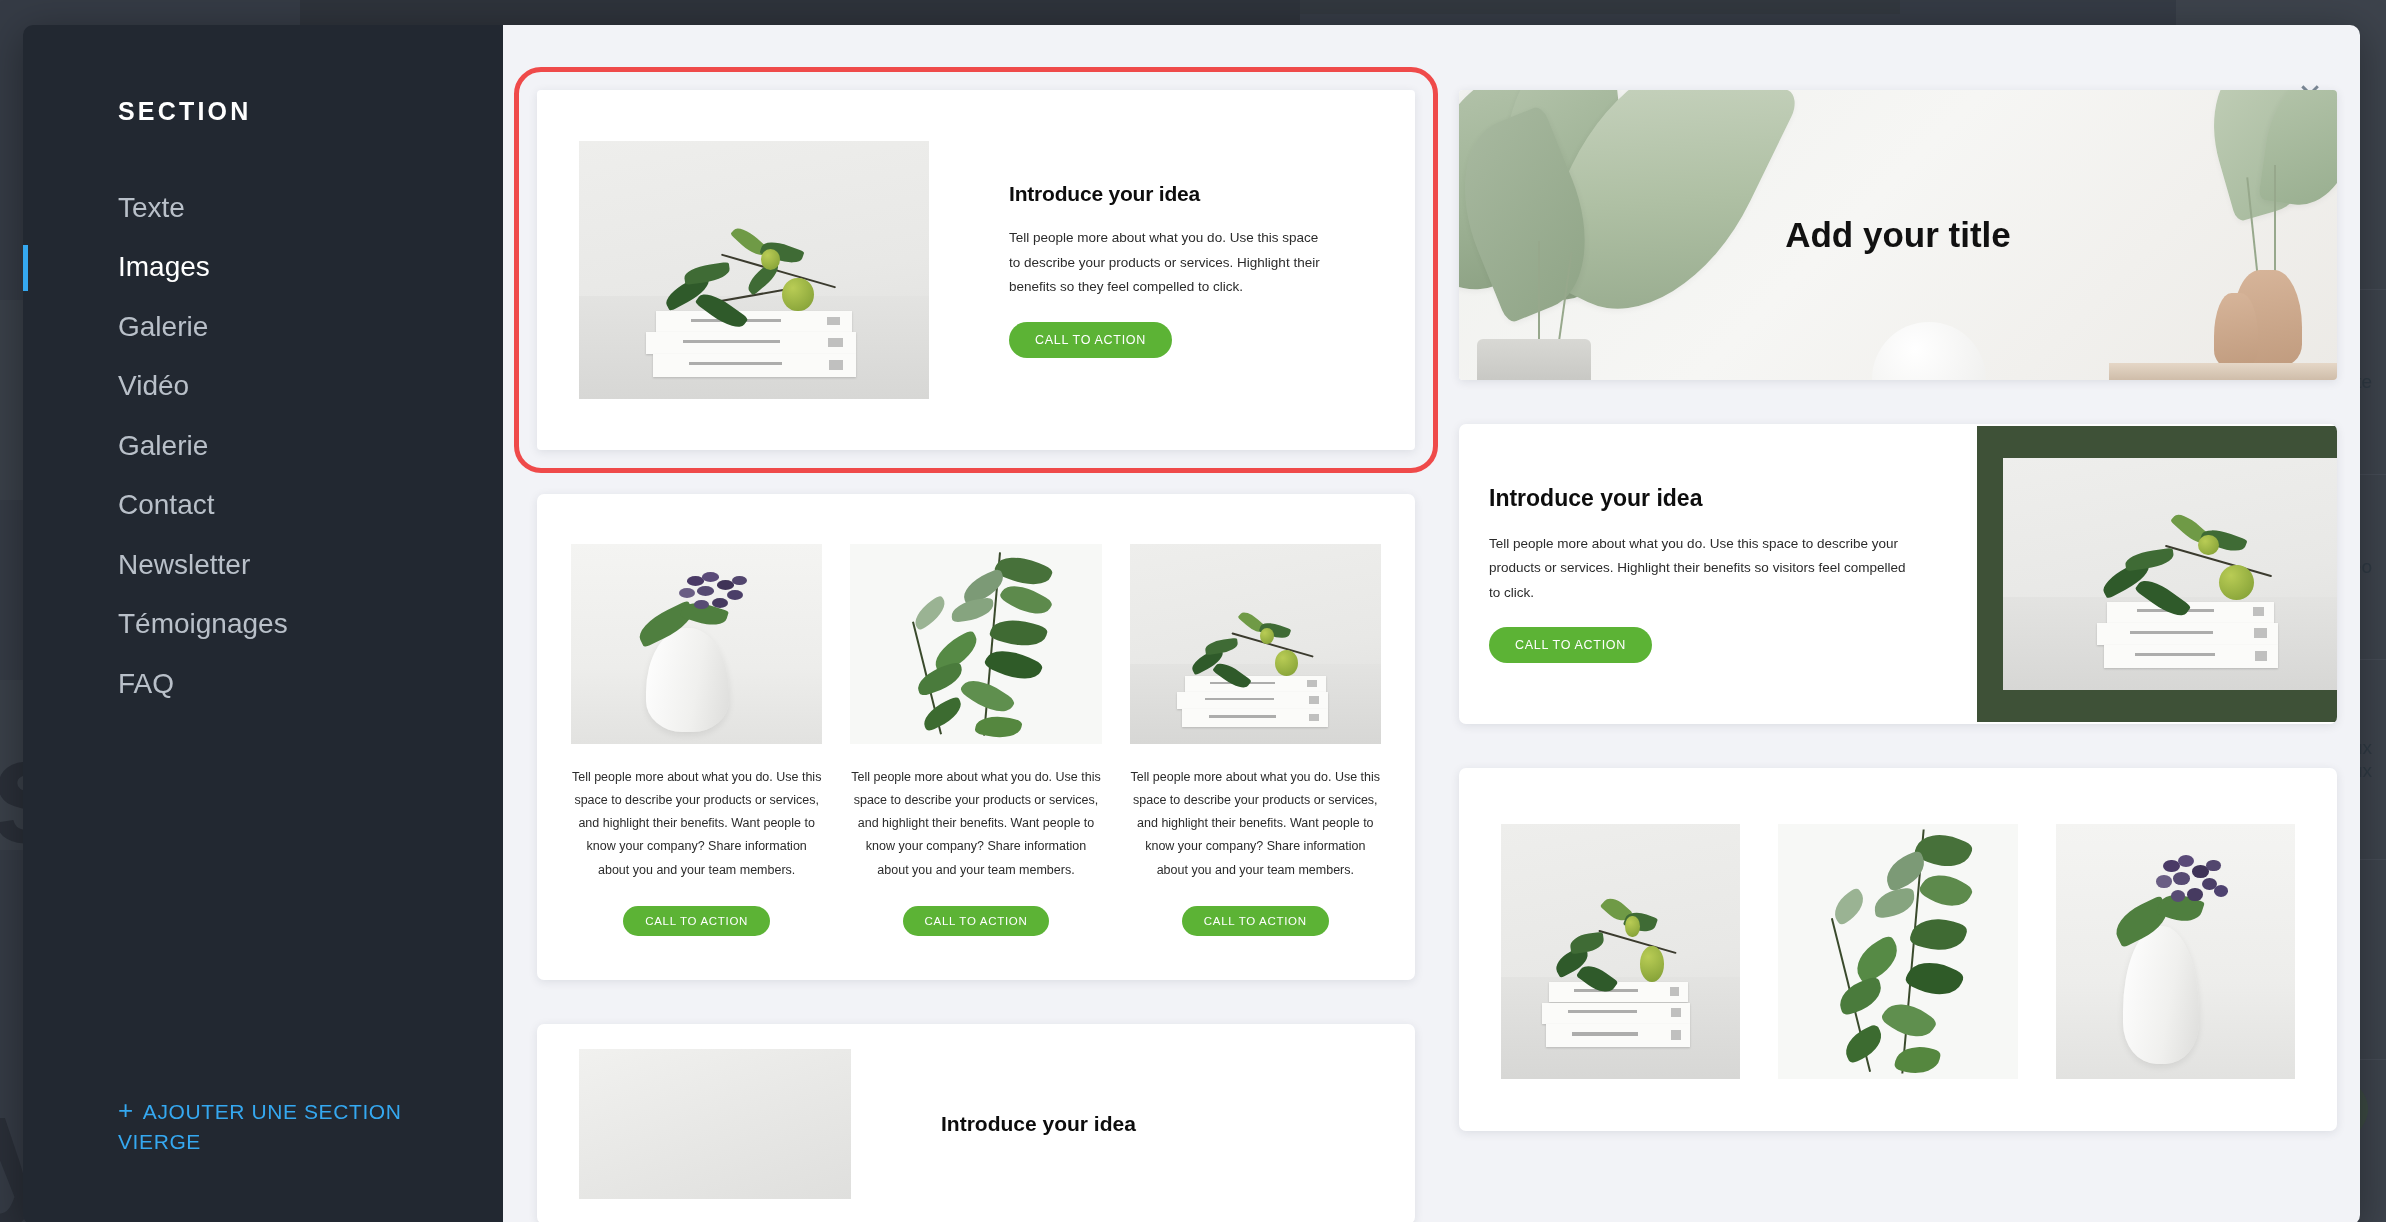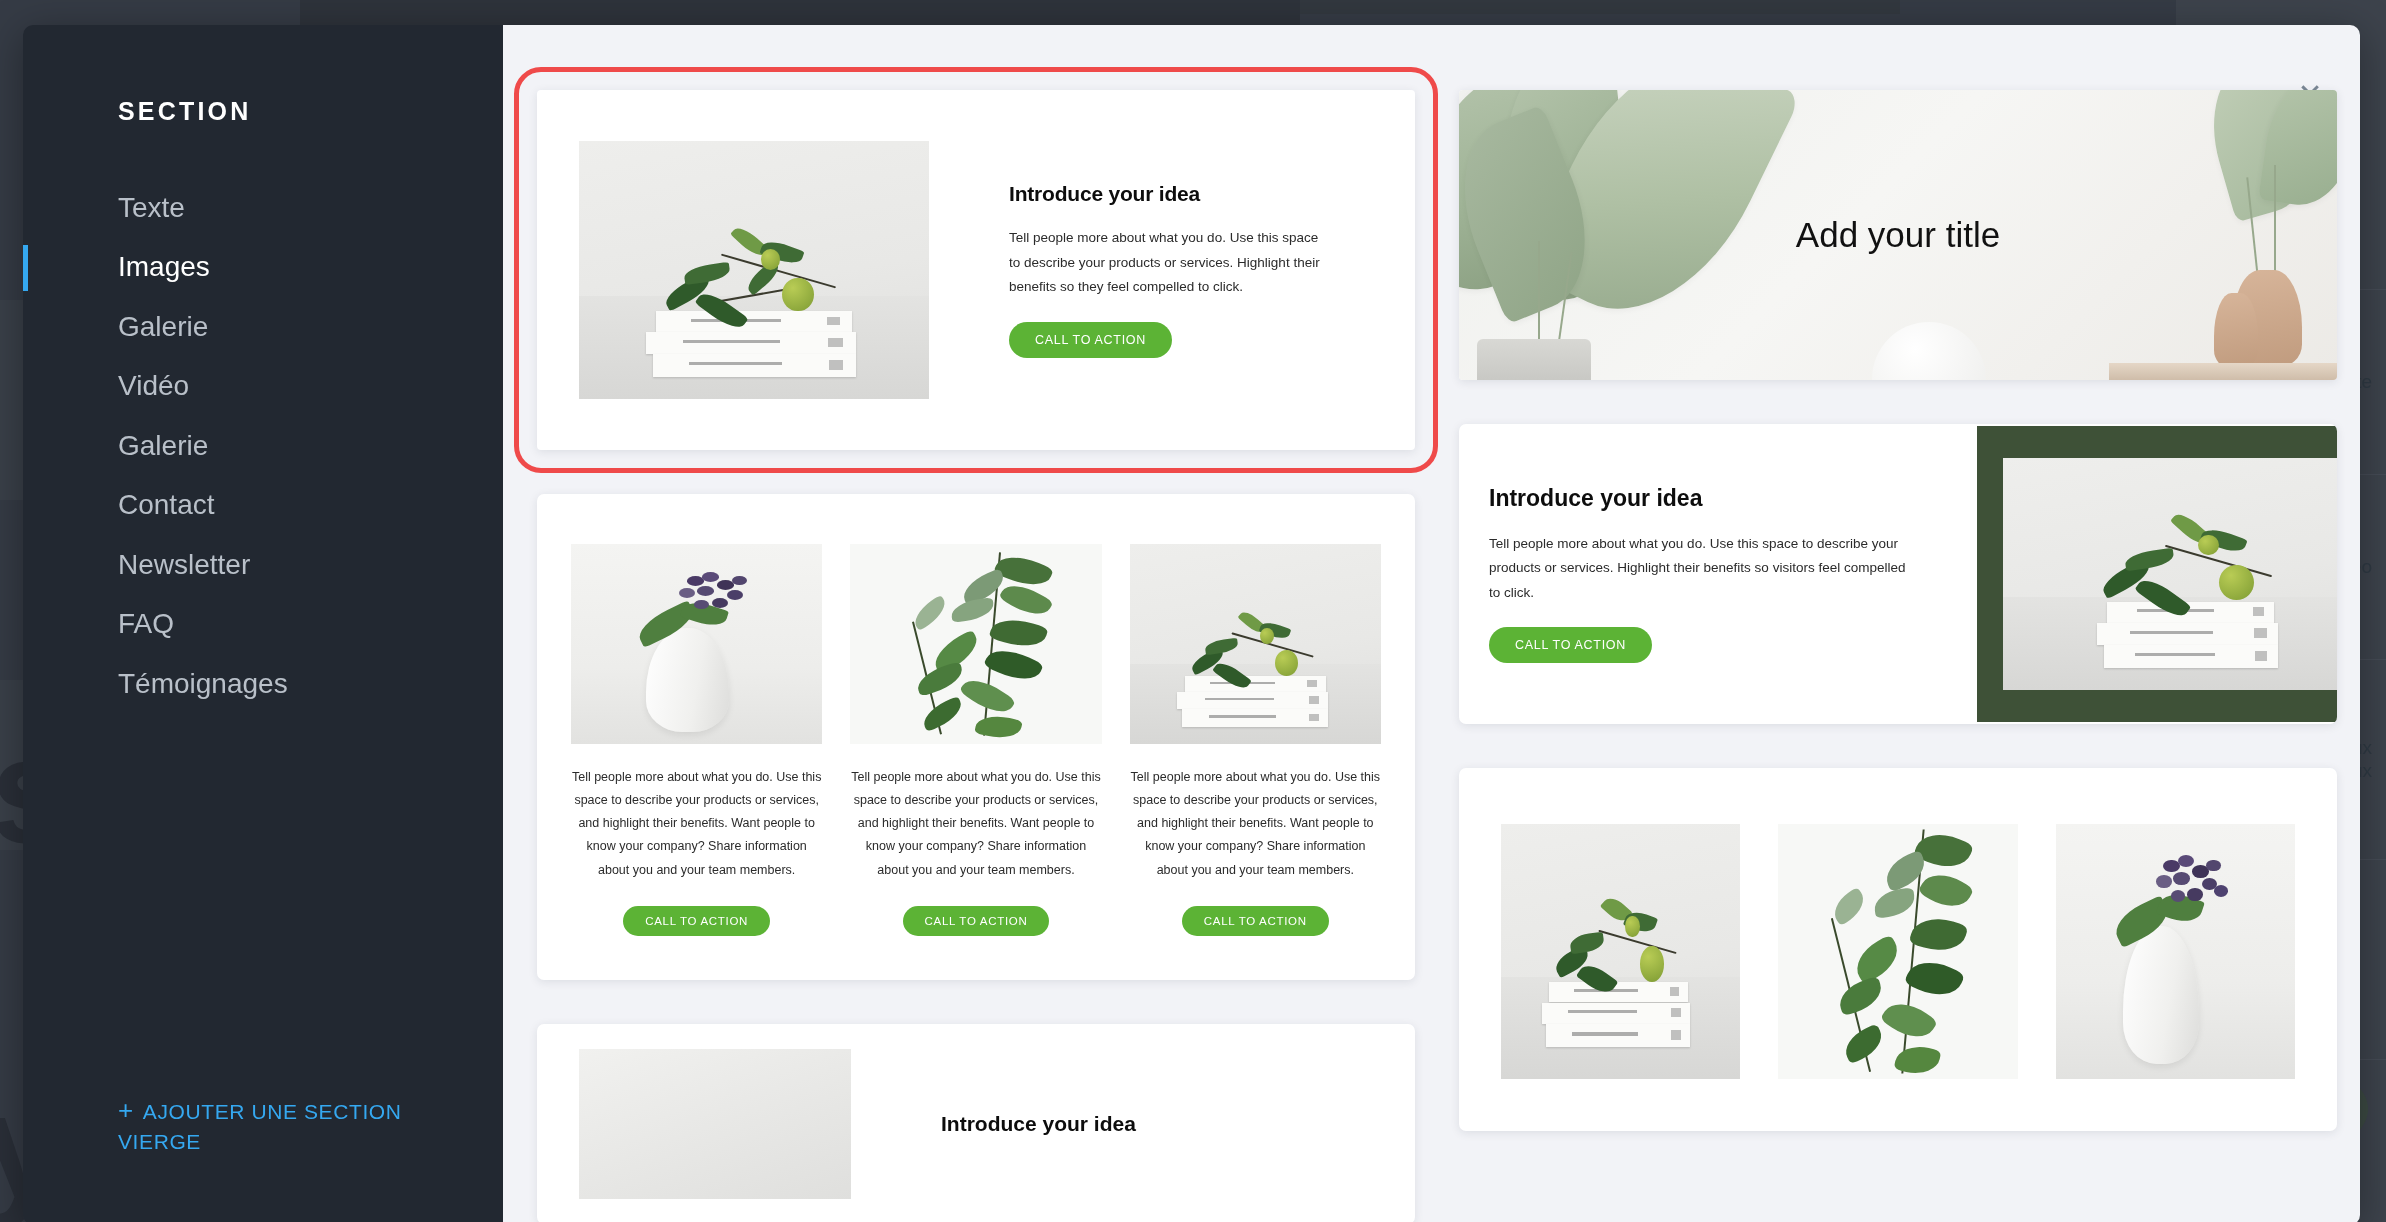--- a/index.html
+++ b/index.html
@@ -190,21 +190,21 @@
   }
 
   
   .tplB { height: 290px; border-radius: 4px; }
   .tplB .hero {
     position: relative; width: 100%; height: 100%;
     display: flex; align-items: center; justify-content: center;
   }
   .tplB h3 {
     position: relative; z-index: 3;
-    font-size: 35px; font-weight: 400; color: #111;
+    font-size: 35px; font-weight: 700; color: #111;
   }
 
   
   .tplC { padding: 50px 34px 44px; }
   .tplC .cols { display: flex; gap: 28px; }
   .tplC .colc { flex: 1; text-align: center; }
   .tplC .photo { width: 100%; height: 200px; }
   .tplC p {
     margin-top: 22px;
     font-size: 12.5px; line-height: 1.85; color: #2b2b2b;
@@ -377,24 +377,24 @@
       <div class="nav-item">
         <span>Galerie</span>
       </div>
       <div class="nav-item">
         <span>Contact</span>
       </div>
       <div class="nav-item">
         <span>Newsletter</span>
       </div>
       <div class="nav-item">
+        <span>Témoignages</span>
+      </div>
+      <div class="nav-item">
         <span>FAQ</span>
-      </div>
-      <div class="nav-item">
-        <span>Témoignages</span>
       </div>
     </nav>
 
     <div id="sidebar-pointer"></div>
 
     <div id="add-blank-section">
       <span class="plus">+</span><span>AJOUTER UNE SECTION VIERGE</span>
     </div>
   </aside>
 

